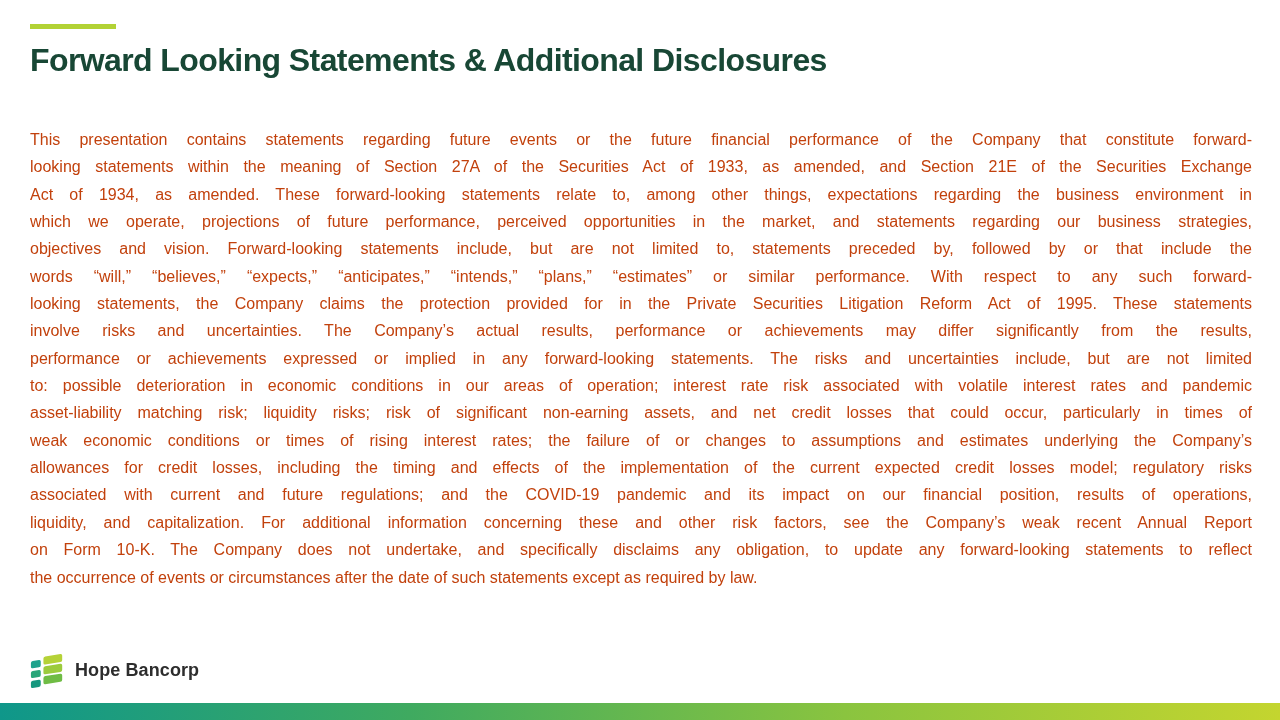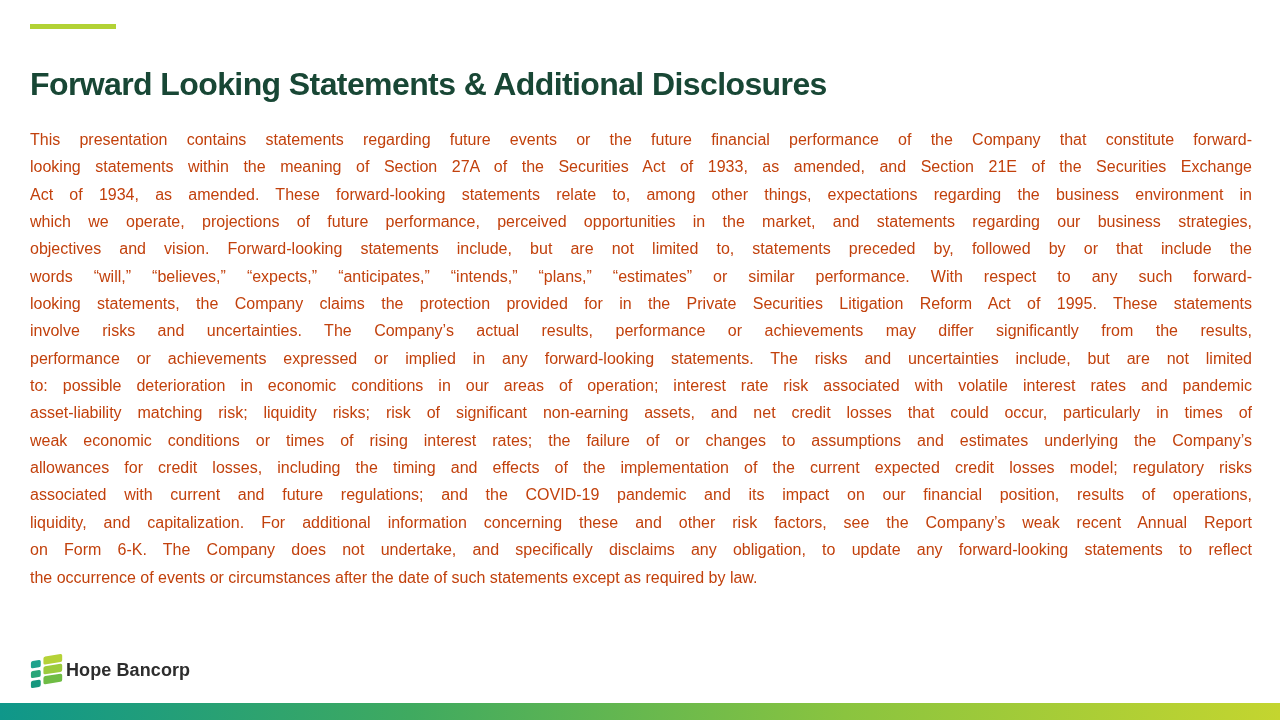--- a/index.html
+++ b/index.html
@@ -52,20 +52,21 @@
   .body-text .line.last {
     text-align: right;
     text-align-last: left;
   }
   .footer-logo {
     position: absolute;
     left: 28px;
     top: 649px;
     display: flex;
     align-items: center;
+    gap: 9px;
     text-align: right;
   }
   .logo-text {
     font-size: 18px;
     font-weight: 700;
     color: #2d2d2d;
     letter-spacing: 0.1px;
   }
   .bottom-bar {
     position: absolute;
@@ -75,39 +76,39 @@
     height: 17px;
   }
 </style>
 </head>
 <body>
 
 <div class="slide">
 
   <div class="accent-line" style="background: rgb(178, 210, 53);"></div>
 
-  <h1 class="title" style="color: rgb(24, 71, 53); margin-top: 24px;">Forward Looking Statements &amp; Additional Disclosures</h1>
+  <h1 class="title" style="color: rgb(24, 71, 53);">Forward Looking Statements &amp; Additional Disclosures</h1>
 
   <div class="body-text" style="color: #c2410c;">
       <div class="line">This presentation contains statements regarding future events or the future financial performance of the Company that constitute forward-</div>
       <div class="line">looking statements within the meaning of Section 27A of the Securities Act of 1933, as amended, and Section 21E of the Securities Exchange</div>
       <div class="line">Act of 1934, as amended. These forward-looking statements relate to, among other things, expectations regarding the business environment in</div>
       <div class="line">which we operate, projections of future performance, perceived opportunities in the market, and statements regarding our business strategies,</div>
       <div class="line">objectives and vision. Forward-looking statements include, but are not limited to, statements preceded by, followed by or that include the</div>
       <div class="line">words “will,” “believes,” “expects,” “anticipates,” “intends,” “plans,” “estimates” or similar performance. With respect to any such forward-</div>
       <div class="line">looking statements, the Company claims the protection provided for in the Private Securities Litigation Reform Act of 1995. These statements</div>
       <div class="line">involve risks and uncertainties. The Company’s actual results, performance or achievements may differ significantly from the results,</div>
       <div class="line">performance or achievements expressed or implied in any forward-looking statements. The risks and uncertainties include, but are not limited</div>
       <div class="line">to: possible deterioration in economic conditions in our areas of operation; interest rate risk associated with volatile interest rates and pandemic</div>
       <div class="line">asset-liability matching risk; liquidity risks; risk of significant non-earning assets, and net credit losses that could occur, particularly in times of</div>
       <div class="line">weak economic conditions or times of rising interest rates; the failure of or changes to assumptions and estimates underlying the Company’s</div>
       <div class="line">allowances for credit losses, including the timing and effects of the implementation of the current expected credit losses model; regulatory risks</div>
       <div class="line">associated with current and future regulations; and the COVID-19 pandemic and its impact on our financial position, results of operations,</div>
       <div class="line">liquidity, and capitalization. For additional information concerning these and other risk factors, see the Company’s weak recent Annual Report</div>
-      <div class="line">on Form 6-K. The Company does not undertake, and specifically disclaims any obligation, to update any forward-looking statements to reflect</div>
+      <div class="line">on Form 10-K. The Company does not undertake, and specifically disclaims any obligation, to update any forward-looking statements to reflect</div>
       <div class="line last">the occurrence of events or circumstances after the date of such statements except as required by law.</div>
     </div>
 
   <div class="footer-logo">
     <span style="display:inline-block;line-height:0;">
       <svg width="38" height="42" viewBox="0 -5 38 47" xmlns="http://www.w3.org/2000/svg">
         <g transform="skewY(-9)">
           <rect x="1" y="9" width="11" height="8" rx="2" fill="#1fa28c"></rect>
           <rect x="15" y="6" width="21" height="9" rx="2" fill="#b5d237"></rect>
           <rect x="1" y="20" width="11" height="8" rx="2" fill="#27a578"></rect>

